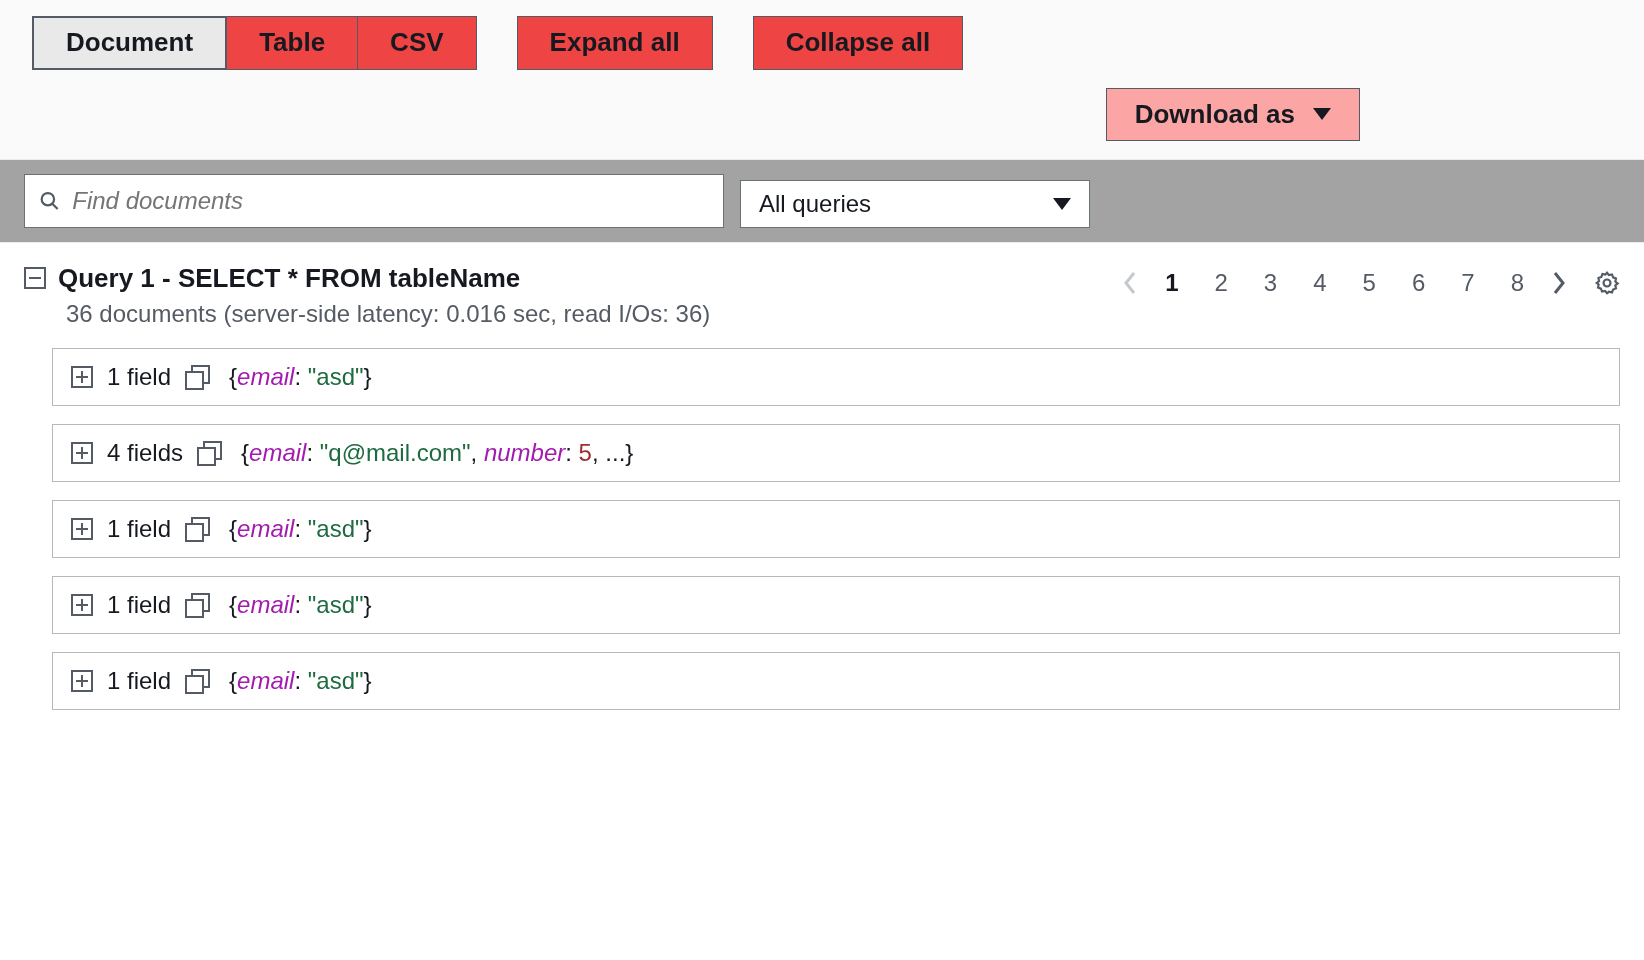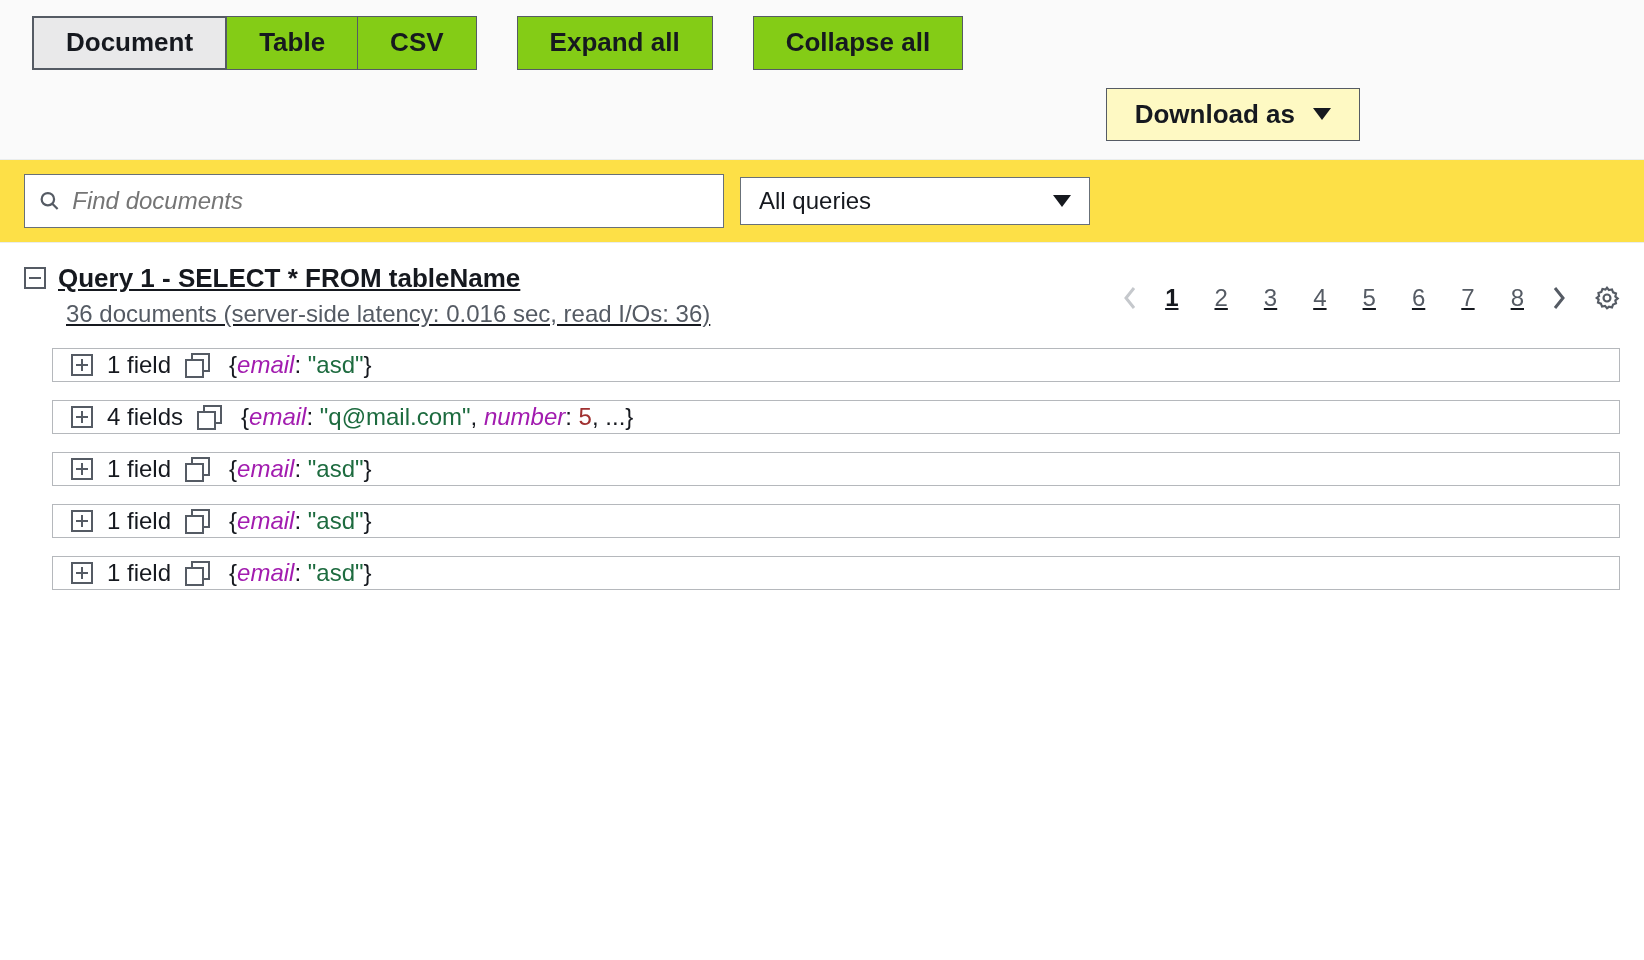--- a/index.html
+++ b/index.html
@@ -14,59 +14,59 @@
     padding: 16px 24px 18px 32px;
     border-bottom: 1px solid #eaeded;
   }
   .tab-row {
     display: flex;
     gap: 0;
     flex-wrap: nowrap;
     margin-bottom: 18px;
   }
   .tab-btn {
-    background: #84cc16;
+    background: #ef4444;
     border: 1px solid #555b64;
     padding: 8px 32px;
     font-size: 26px;
     font-weight: 700;
     color: #16191f;
     cursor: pointer;
     line-height: 1.3;
     white-space: nowrap;
   }
   .tab-btn + .tab-btn { border-left: none; }
   .tab-btn.active { background: #e9e9ea; border-width: 2px; }
   .tab-group-sep { margin-left: 40px; border-left: 1px solid #555b64 !important; }
   .download-row { display: flex; justify-content: flex-end; padding-right: 260px; }
   .download-btn {
-    background: #fef9c3;
+    background: #fca5a5;
     border: 1px solid #555b64;
     padding: 10px 28px;
     font-size: 26px;
     font-weight: 700;
     color: #16191f;
     cursor: pointer;
     display: inline-flex;
     align-items: center;
     gap: 18px;
   }
   .caret-down-sm {
     width: 0; height: 0;
     border-left: 9px solid transparent;
     border-right: 9px solid transparent;
     border-top: 12px solid #16191f;
   }
   .filter-bar {
-    background: #fde047;
+    background: #a3a3a3;
     padding: 14px 24px;
     border-bottom: 1px solid #eaeded;
     display: flex;
     gap: 16px;
-    align-items: center;
+    align-items: flex-end;
   }
   .search-wrap {
     display: flex;
     align-items: center;
     border: 1px solid #687078;
     background: #fff;
     padding: 0 14px;
     width: 700px;
     height: 54px;
   }
@@ -86,33 +86,33 @@
     justify-content: space-between;
     border: 1px solid #687078;
     background: #fff;
     padding: 0 18px;
     width: 350px;
     height: 48px;
     font-size: 24px;
     cursor: pointer;
   }
   .results-area { padding: 20px 24px 40px 24px; }
-  .results-header { display: flex; justify-content: space-between; align-items: center; text-decoration: underline; }
+  .results-header { display: flex; justify-content: space-between; align-items: flex-start; }
   .query-title-row { display: flex; align-items: center; gap: 12px; }
   .query-title { font-size: 26px; font-weight: 700; color: #16191f; }
   .query-sub { font-size: 24px; color: #555b64; margin: 6px 16px 0 42px; }
   .pager { display: flex; align-items: center; gap: 26px; margin-top: 6px; }
   .pager .pnum { font-size: 24px; color: #555b64; font-weight: 400; cursor: pointer; }
   .pager .pnum.active { color: #16191f; font-weight: 700; }
   .pager .arrow { cursor: pointer; display: flex; }
   .pager .arrow.disabled { color: #c5c8cc; cursor: default; }
   .doc-list { margin-top: 20px; margin-left: 28px; }
   .doc-row {
     border: 1px solid #b5b8bc;
-    padding: 2px 18px;
+    padding: 14px 18px;
     margin-bottom: 18px;
     display: flex;
     align-items: center;
     gap: 14px;
     font-size: 24px;
   }
   .field-count { color: #16191f; font-weight: 400; }
   .json-preview { font-family: inherit; }
   .brace { color: #16191f; }
   .jkey { color: #a21caf; font-style: italic; } 

